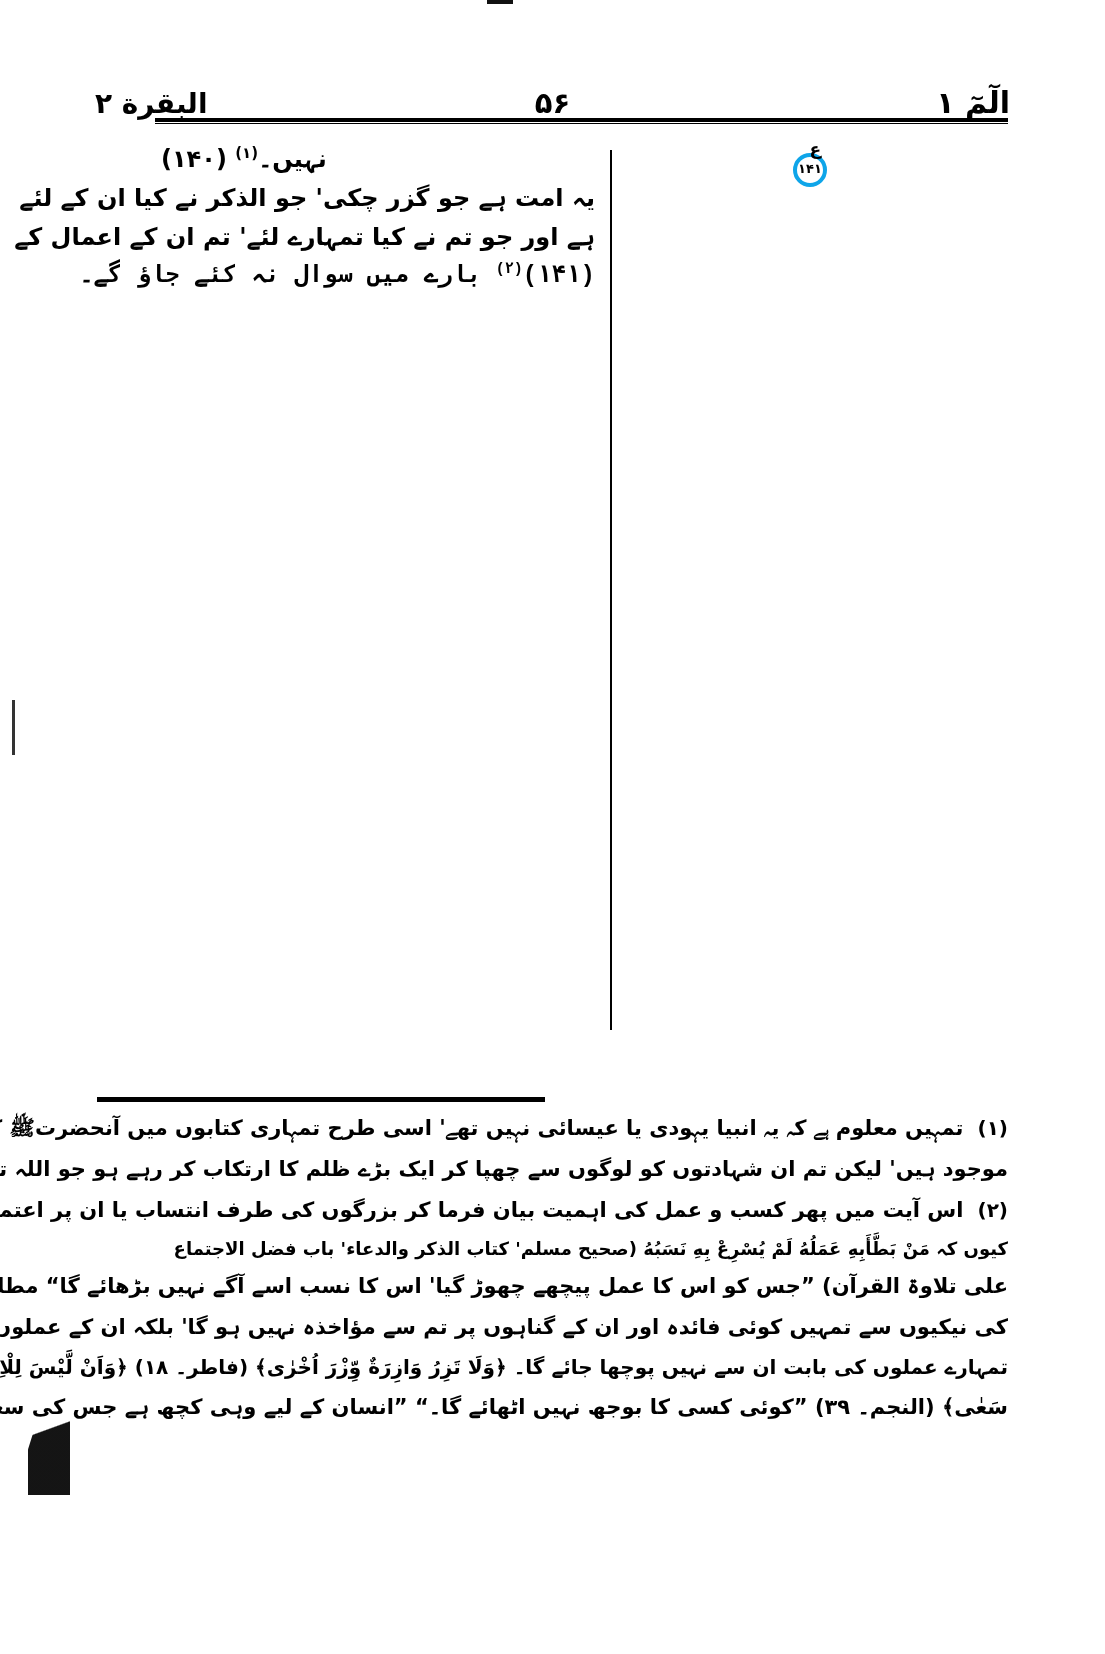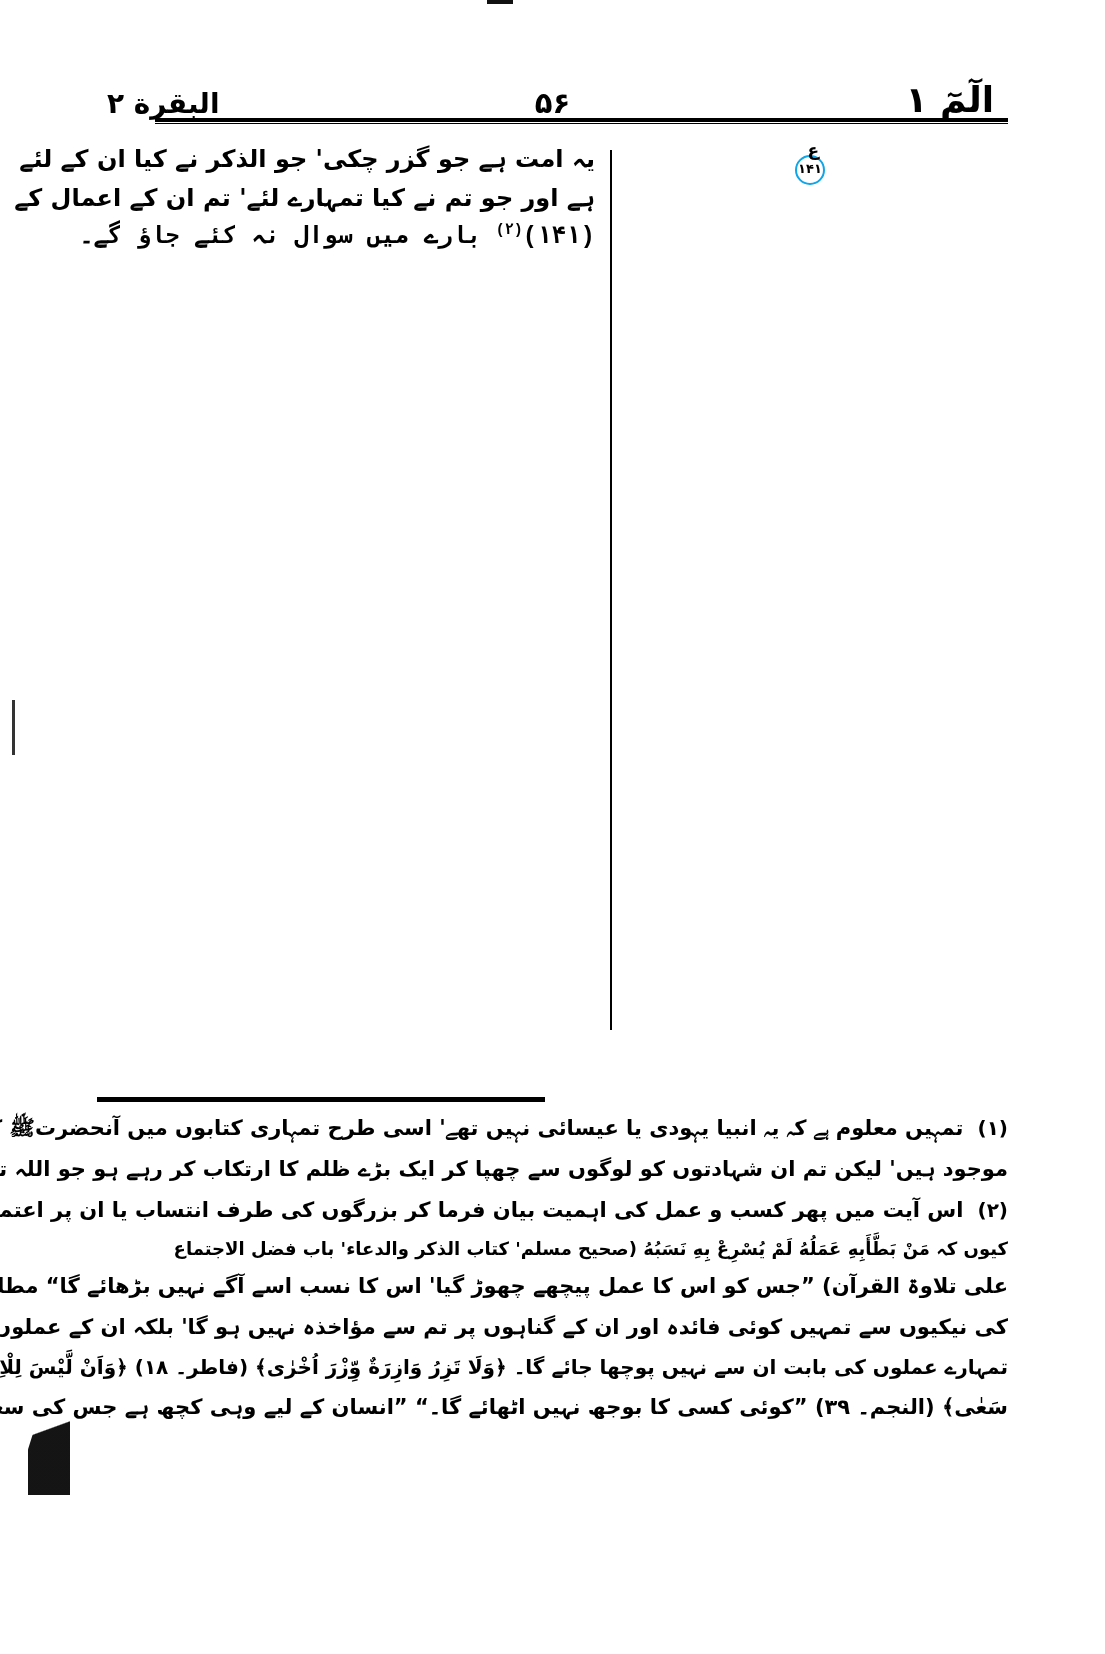--- a/index.html
+++ b/index.html
@@ -63,32 +63,32 @@
   .header-page,
   .header-part {
     position: absolute;
     bottom: 0;
     white-space: nowrap;
     font-size: 27px;
     line-height: 1;
     font-weight: 700;
   }
   .header-part {
-    right: 16px;
-    font-size: 36px;
+    right: 0px;
+    font-size: 30px;
     letter-spacing: .5px;
   }
   .header-page {
     right: 50%;
     transform: translateX(50%);
     font-size: 29px;
     font-weight: 700;
   }
   .header-surah {
-    left: 12px;
+    left: 0px;
     font-size: 28px;
     margin-top: 12px;
   }
   .header-rule {
     position: absolute;
     top: 118px;
     right: 97px;
     width: 853px;
     height: 4px;
     background: #000;
@@ -137,21 +137,21 @@
   .arabic-line.l1 { margin-top: 62px; letter-spacing: 0px; }
   .arabic-line.l2 { margin-top: 2px; }
   .ayah-marker {
     display: inline-block;
     position: relative;
     font-size: 17px;
     margin-right: 6px;
   }
   .ayah-circle {
     display: inline-block;
-    border: 2px solid #0ea5e9;
+    border: 4px solid #0ea5e9;
     border-radius: 50%;
     width: 26px;
     height: 26px;
     line-height: 23px;
     text-align: center;
     font-size: 13px;
     vertical-align: middle;
   }
   .ruku-mark {
     position: absolute;
@@ -251,20 +251,24 @@
 
     <div class="col-divider"></div>
 
     <div class="col-arabic">
       <p class="arabic-line l2">
         <span class="ayah-marker"><span class="ruku-mark">ع</span><span class="ayah-circle">۱۴۱</span></span>
       </p>
     </div>
 
     <div class="col-urdu">
+      <p class="urdu-line first">
+        <span>نہیں۔</span><span class="sup">(۱)</span>
+        <span>(۱۴۰)</span>
+      </p>
       <p class="urdu-line">یہ امت ہے جو گزر چکی' جو الذکر نے کیا ان کے لئے</p>
       <p class="urdu-line">ہے اور جو تم نے کیا تمہارے لئے' تم ان کے اعمال کے</p>
       <p class="urdu-line last">
         <span>(۱۴۱)</span><span class="sup">(۲)</span>
         <span>بارے میں سوال نہ کئے جاؤ گے۔</span>
       </p>
     </div>
 
   </div>
 

